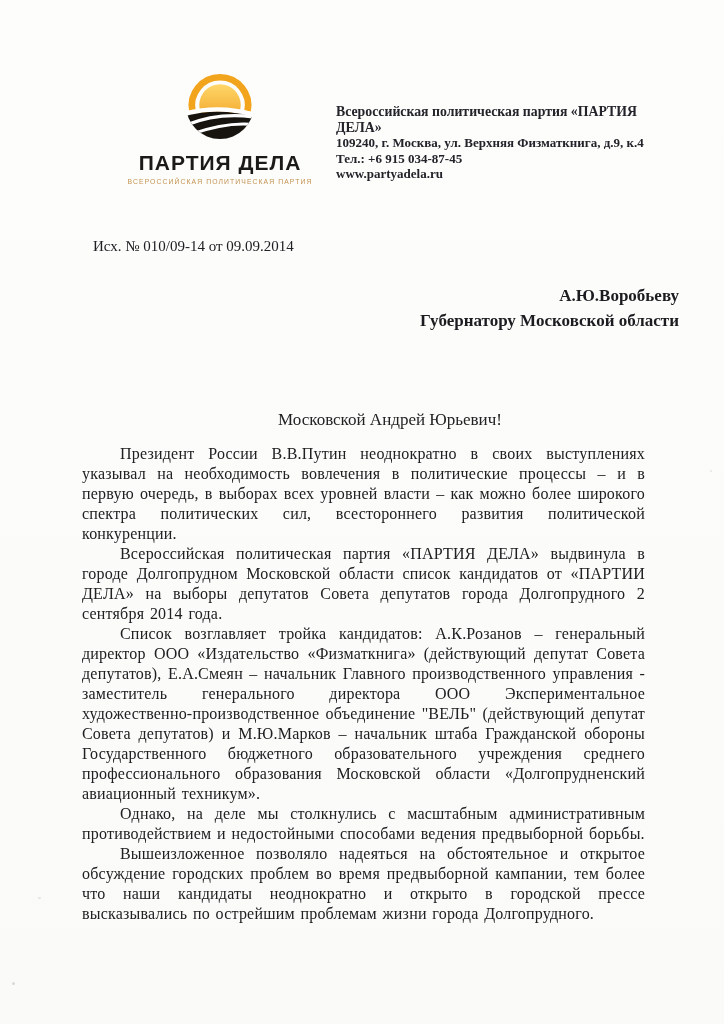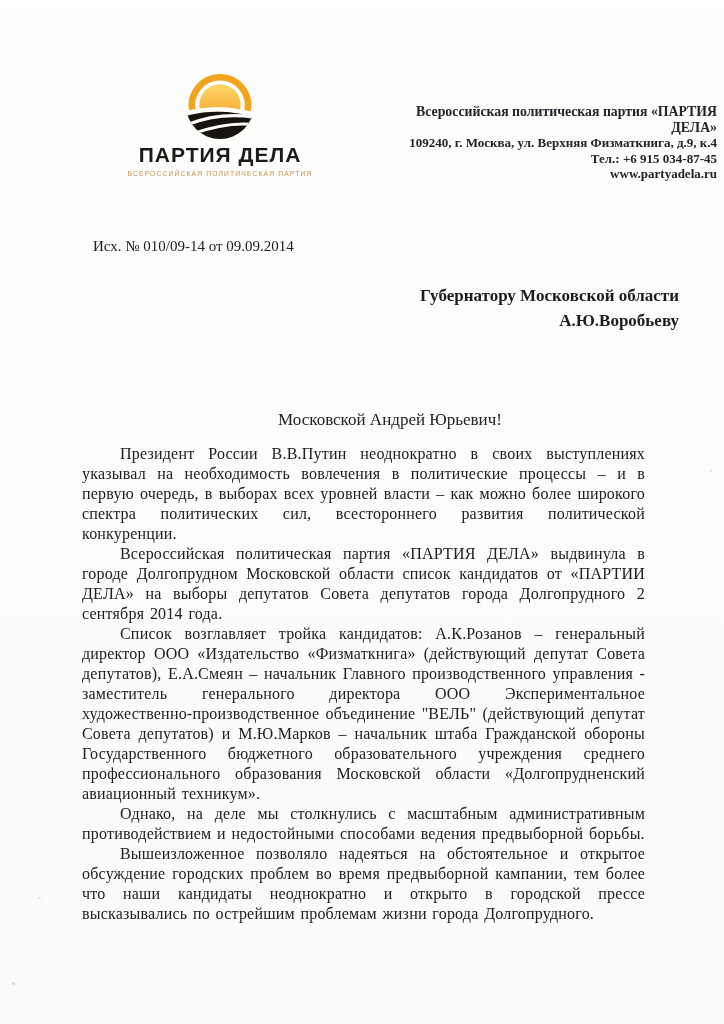--- a/index.html
+++ b/index.html
@@ -10,36 +10,36 @@
     background:linear-gradient(180deg,#fdfdfc 0%, #fbfbfa 60%, #fafaf9 100%);
     overflow:hidden;
     font-family:"Liberation Serif", serif;
     color:#1e1e20;
   }
 
   
   .logo-block { position:absolute; left:120px; top:68px; width:200px; text-align:center; }
   .logo-mark  { display:block; margin:0 auto; }
   .logo-title {
-    margin-top:1px;
+    margin-top:9px;
     font-family:"Liberation Sans", sans-serif;
     font-weight:bold; font-size:21px; letter-spacing:1px;
     color:#1b1a18; white-space:nowrap;
   }
   .logo-subtitle {
     margin-top:3px;
     font-family:"Liberation Sans", sans-serif;
     font-size:6.8px; letter-spacing:1.1px;
     color:#c3924e; white-space:nowrap;
   }
 
   
   .contact-block {
-    position:absolute; left:369px; top:104px; width:348px;
-    text-align:right; font-weight:bold;
+    position:absolute; left:336px; top:104px; width:348px;
+    text-align:left; font-weight:bold;
     font-size:13px; line-height:15.5px; color:#23232a;
   }
   .contact-line:first-child { font-size:13.8px; }
 
   
   .ref-line {
     position:absolute; left:93px; top:238px;
     font-weight:normal; font-size:15px; color:#202024;
   }
   .addressee {
@@ -104,22 +104,22 @@
   <div class="contact-block">
       <div class="contact-line">Всероссийская политическая партия «ПАРТИЯ ДЕЛА»</div>
       <div class="contact-line">109240, г. Москва, ул. Верхняя Физматкнига, д.9, к.4</div>
       <div class="contact-line">Тел.: +6 915 034-87-45</div>
       <div class="contact-line">www.partyadela.ru</div>
     </div>
 
   <div class="ref-line">Исх. № 010/09-14 от 09.09.2014</div>
 
   <div class="addressee">
+      <div class="addressee-line">А.Ю.Воробьеву</div>
       <div class="addressee-line">Губернатору Московской области</div>
-      <div class="addressee-line">А.Ю.Воробьеву</div>
     </div>
 
   <div class="salutation">Московской Андрей Юрьевич!</div>
 
   <div class="body-block">
       <p class="para">Президент России В.В.Путин неоднократно в своих выступлениях указывал на необходимость вовлечения в политические процессы – и в первую очередь, в выборах всех уровней власти – как можно более широкого спектра политических сил, всестороннего развития политической конкуренции.</p>
       <p class="para">Всероссийская политическая партия «ПАРТИЯ ДЕЛА» выдвинула в городе Долгопрудном Московской области список кандидатов от «ПАРТИИ ДЕЛА» на выборы депутатов Совета депутатов города Долгопрудного 2 сентября 2014 года.</p>
       <p class="para">Список возглавляет тройка кандидатов: А.К.Розанов – генеральный директор ООО «Издательство «Физматкнига» (действующий депутат Совета депутатов), Е.А.Смеян – начальник Главного производственного управления - заместитель генерального директора ООО Экспериментальное художественно-производственное объединение "ВЕЛЬ" (действующий депутат Совета депутатов) и М.Ю.Марков – начальник штаба Гражданской обороны Государственного бюджетного образовательного учреждения среднего профессионального образования Московской области «Долгопрудненский авиационный техникум».</p>
       <p class="para">Однако, на деле мы столкнулись с масштабным административным противодействием и недостойными способами ведения предвыборной борьбы.</p>
       <p class="para">Вышеизложенное позволяло надеяться на обстоятельное и открытое обсуждение городских проблем во время предвыборной кампании, тем более что наши кандидаты неоднократно и открыто в городской прессе высказывались по острейшим проблемам жизни города Долгопрудного.</p>

